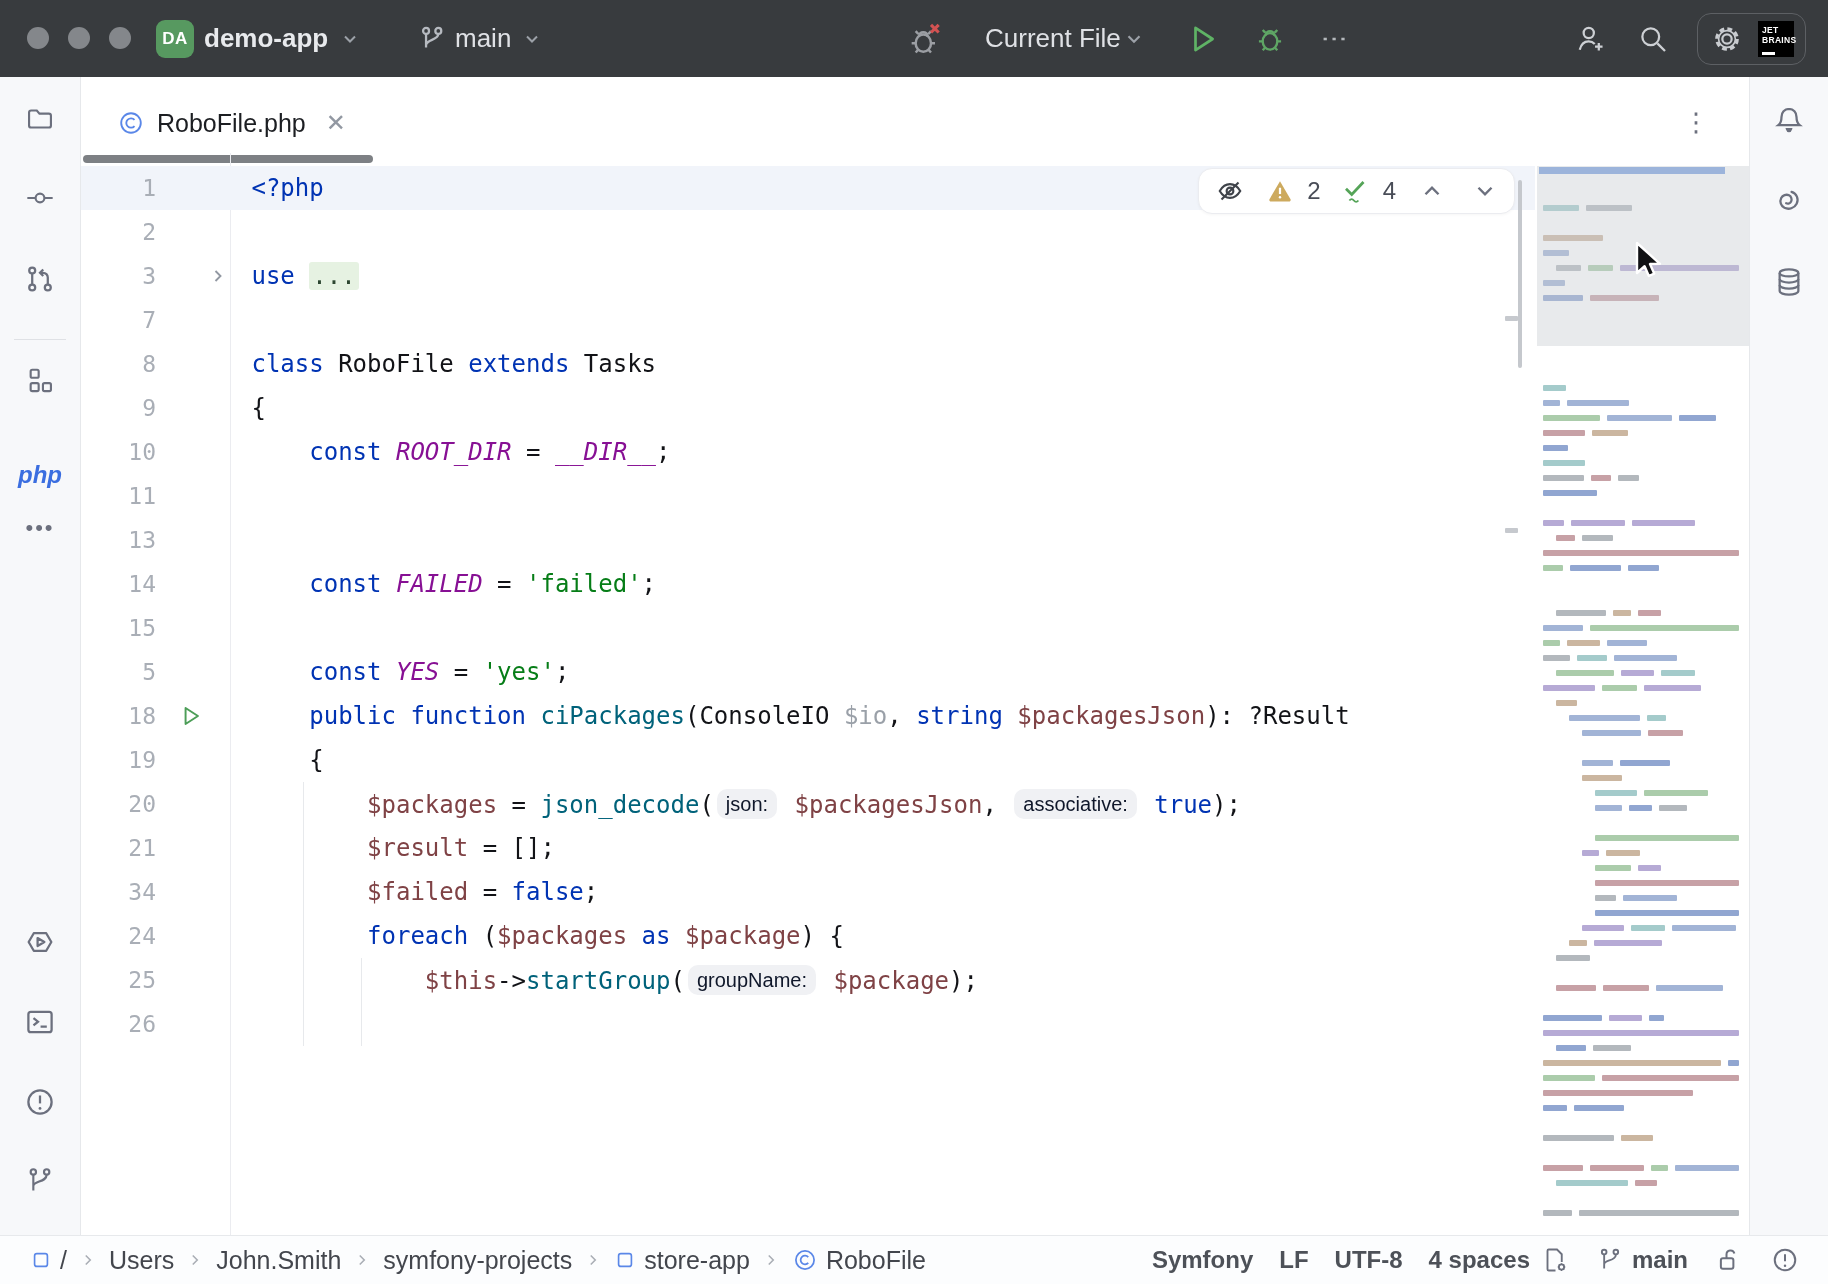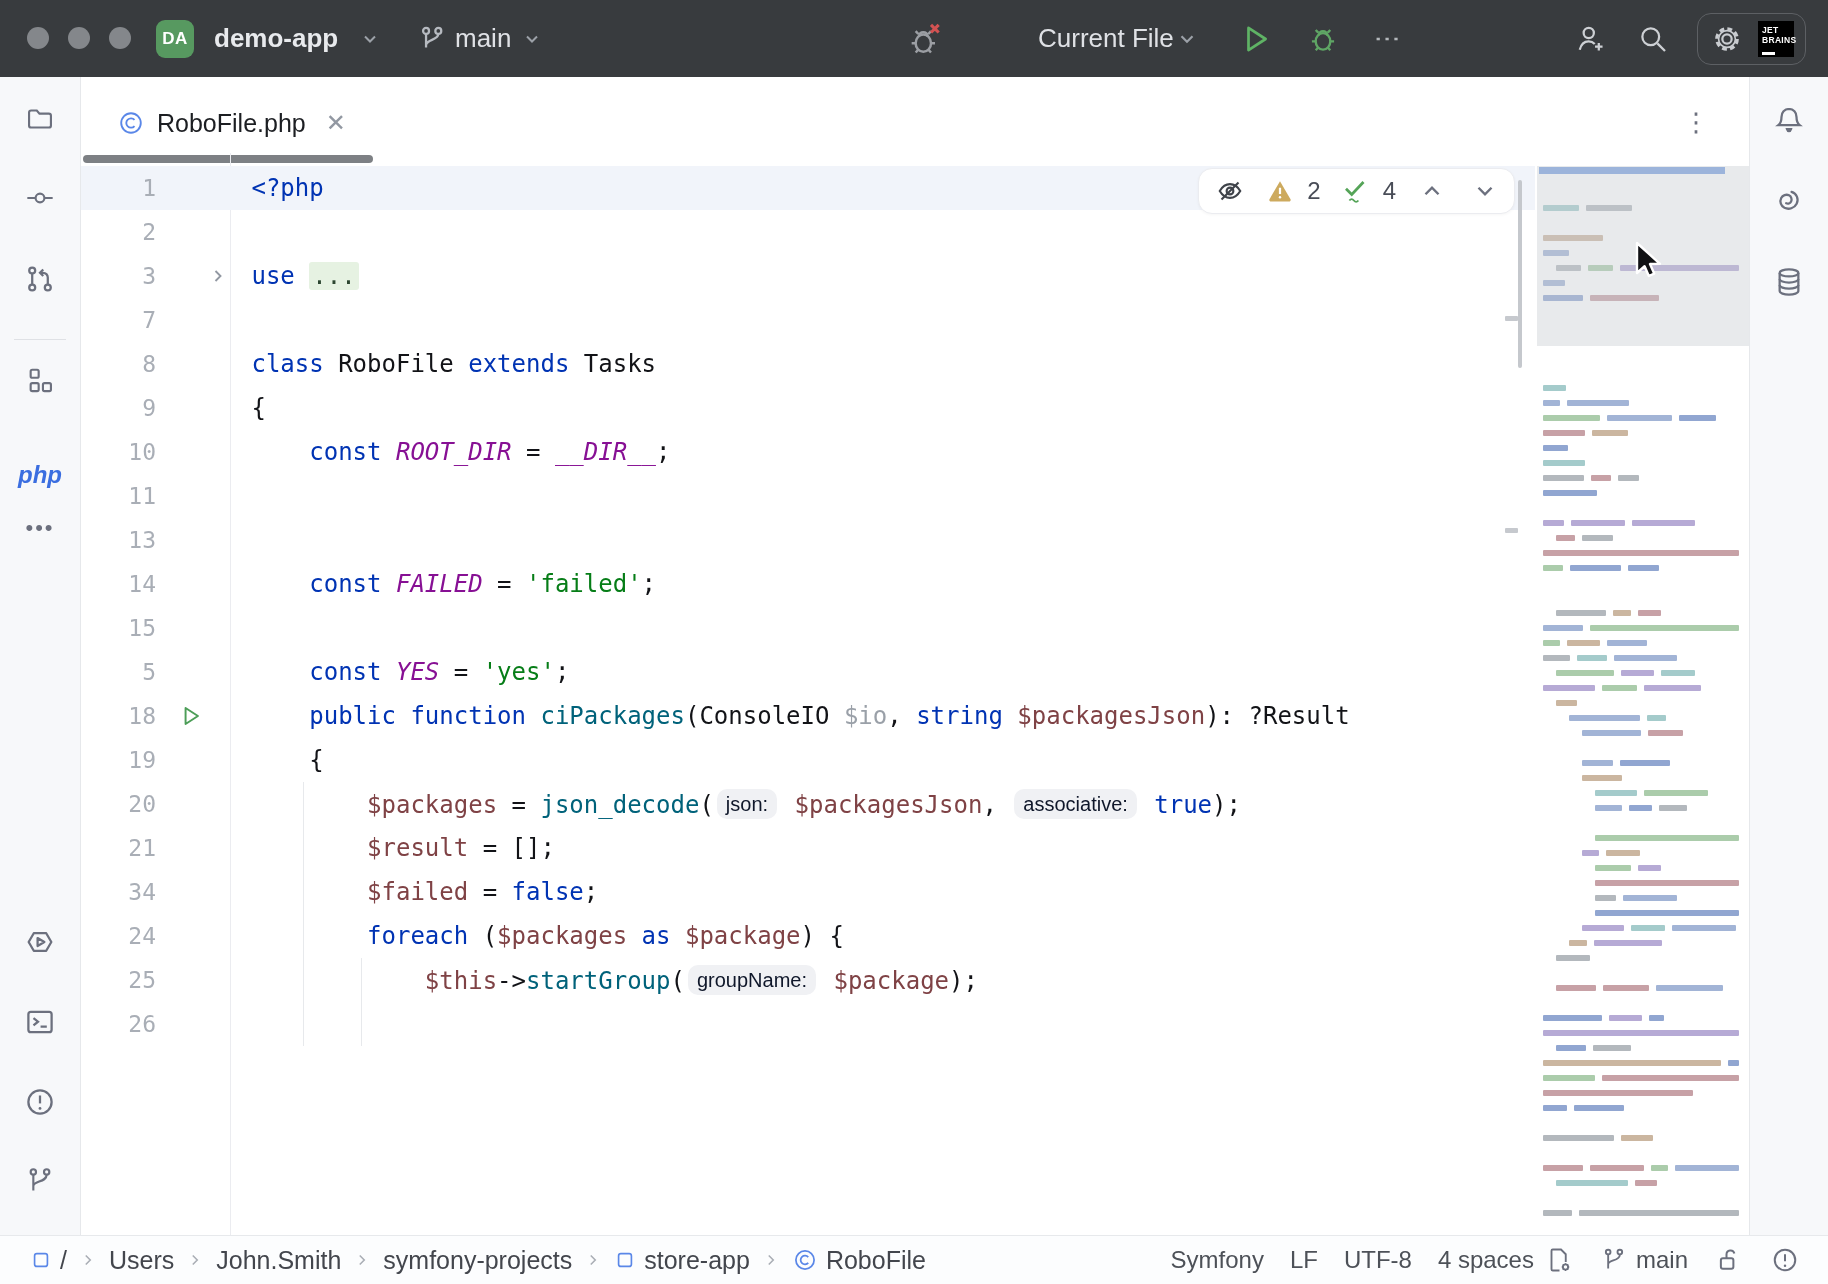--- a/index.html
+++ b/index.html
@@ -3,21 +3,21 @@
 <meta charset="utf-8">
 <style>
   html,body{margin:0;padding:0;background:#fff;width:1828px;height:1284px;overflow:hidden;
     font-family:"Liberation Sans",sans-serif;-webkit-font-smoothing:antialiased;}
   svg{display:block}
 
   
   #titlebar{position:absolute;left:0;top:0;width:1828px;height:77px;background:#383b3e;}
   #traffic{position:absolute;left:27px;top:27px;display:flex;gap:19px;}
   .tl{width:22px;height:22px;border-radius:50%;background:#84878b;}
-  #projGroup{position:absolute;left:156px;top:0;height:77px;display:flex;align-items:center;gap:20px;}
+  #projGroup{position:absolute;left:156px;top:0;height:77px;display:flex;align-items:center;gap:10px;}
   #projAvatar{width:38px;height:38px;border-radius:9px;background:#579960;color:#fff;font-size:17px;
     font-weight:bold;display:flex;align-items:center;justify-content:center;letter-spacing:.5px;}
   .tb-text{color:#e8eaed;font-size:26px;font-weight:600;}
   .tb-text2{color:#dfe1e5;font-size:26px;font-weight:400;}
   .tb-icon{color:#b6bac0;}
   .tb-chev{color:#9ca1a8;margin-left:2px;}
   #branchGroup{position:absolute;left:418px;top:0;height:77px;display:flex;align-items:center;gap:9px;}
   #runGroup{position:absolute;left:905px;top:0;height:77px;display:flex;align-items:center;}
   #rightGroup{position:absolute;right:22px;top:0;height:77px;display:flex;align-items:center;gap:26px;}
   #jbPill{display:flex;align-items:center;gap:13px;border:1px solid #5d6064;border-radius:14px;padding:7px 11px;}
@@ -82,21 +82,21 @@
   
   #statusbar{position:absolute;left:0;right:0;bottom:0;height:48px;background:#fcfdfe;border-top:1px solid #e7e9ec;
     display:flex;align-items:center;justify-content:space-between;}
   #crumbs{display:flex;align-items:center;gap:12px;padding-left:30px;max-width:1000px;overflow:hidden;
     white-space:nowrap;position:relative;flex:none;}
   #crumbFade{position:absolute;left:990px;top:1236px;width:60px;height:47px;
     background:linear-gradient(to right,rgba(252,253,254,0),#fcfdfe);}
   .crumb{display:flex;align-items:center;gap:8px;color:#43464d;font-size:25px;}
   .crumb-sep{color:#a9aeb5;}
   .bc-icon{color:#5a87e8;}
-  #statusR{display:flex;align-items:center;gap:26px;padding-right:28px;color:#4d5158;font-size:24px;}
+  #statusR{display:flex;align-items:center;gap:26px;padding-right:28px;color:#4d5158;font-size:24px;font-weight:bold;}
   .st-item{display:flex;align-items:center;gap:8px;}
   .st-icon{color:#6c707e;}
 </style>
 </head>
 <body>
 
 <div id="titlebar">
   <div id="traffic">
     <div class="tl"></div>
     <div class="tl"></div>
@@ -130,21 +130,21 @@
   </div>
 
   <div id="runGroup">
     <span style="color:#9b9ea3">
       <svg width="40" height="40" viewBox="0 0 24 24" fill="none" stroke="currentColor" stroke-width="1.5">
         <ellipse cx="11" cy="14.5" rx="4.6" ry="5.2"></ellipse>
         <path d="M8.3 10.6c.3-1.6 1.4-2.6 2.7-2.6s2.4 1 2.7 2.6M8 9l-1.6-1.7M14 9l1.6-1.7M6.4 14.5H4M18 14.5h-2.4M8 18.4l-1.6 1.7M14 18.4l1.6 1.7"></path>
         <path d="M15.6 3.5l4.6 4.6M20.2 3.5l-4.6 4.6" stroke="#d25252" stroke-width="1.9"></path>
         </svg>
     </span>
-    <span class="tb-text2" style="margin-left:93px">Current File</span>
+    <span class="tb-text2" style="margin-left:40px">Current File</span>
     <span class="tb-chev">
       <svg width="22" height="22" viewBox="0 0 16 16">
           <path d="M4 6l4 4 4-4" fill="none" stroke="currentColor" stroke-width="1.6"></path>
         </svg>
     </span>
     <span style="margin-left:40px;color:#5fb365">
       <svg width="36" height="36" viewBox="0 0 24 24" fill="none" stroke="currentColor" stroke-width="1.8" stroke-linejoin="round">
         <path d="M7 4.6 18.4 12 7 19.4Z"></path>
         </svg>
     </span>

